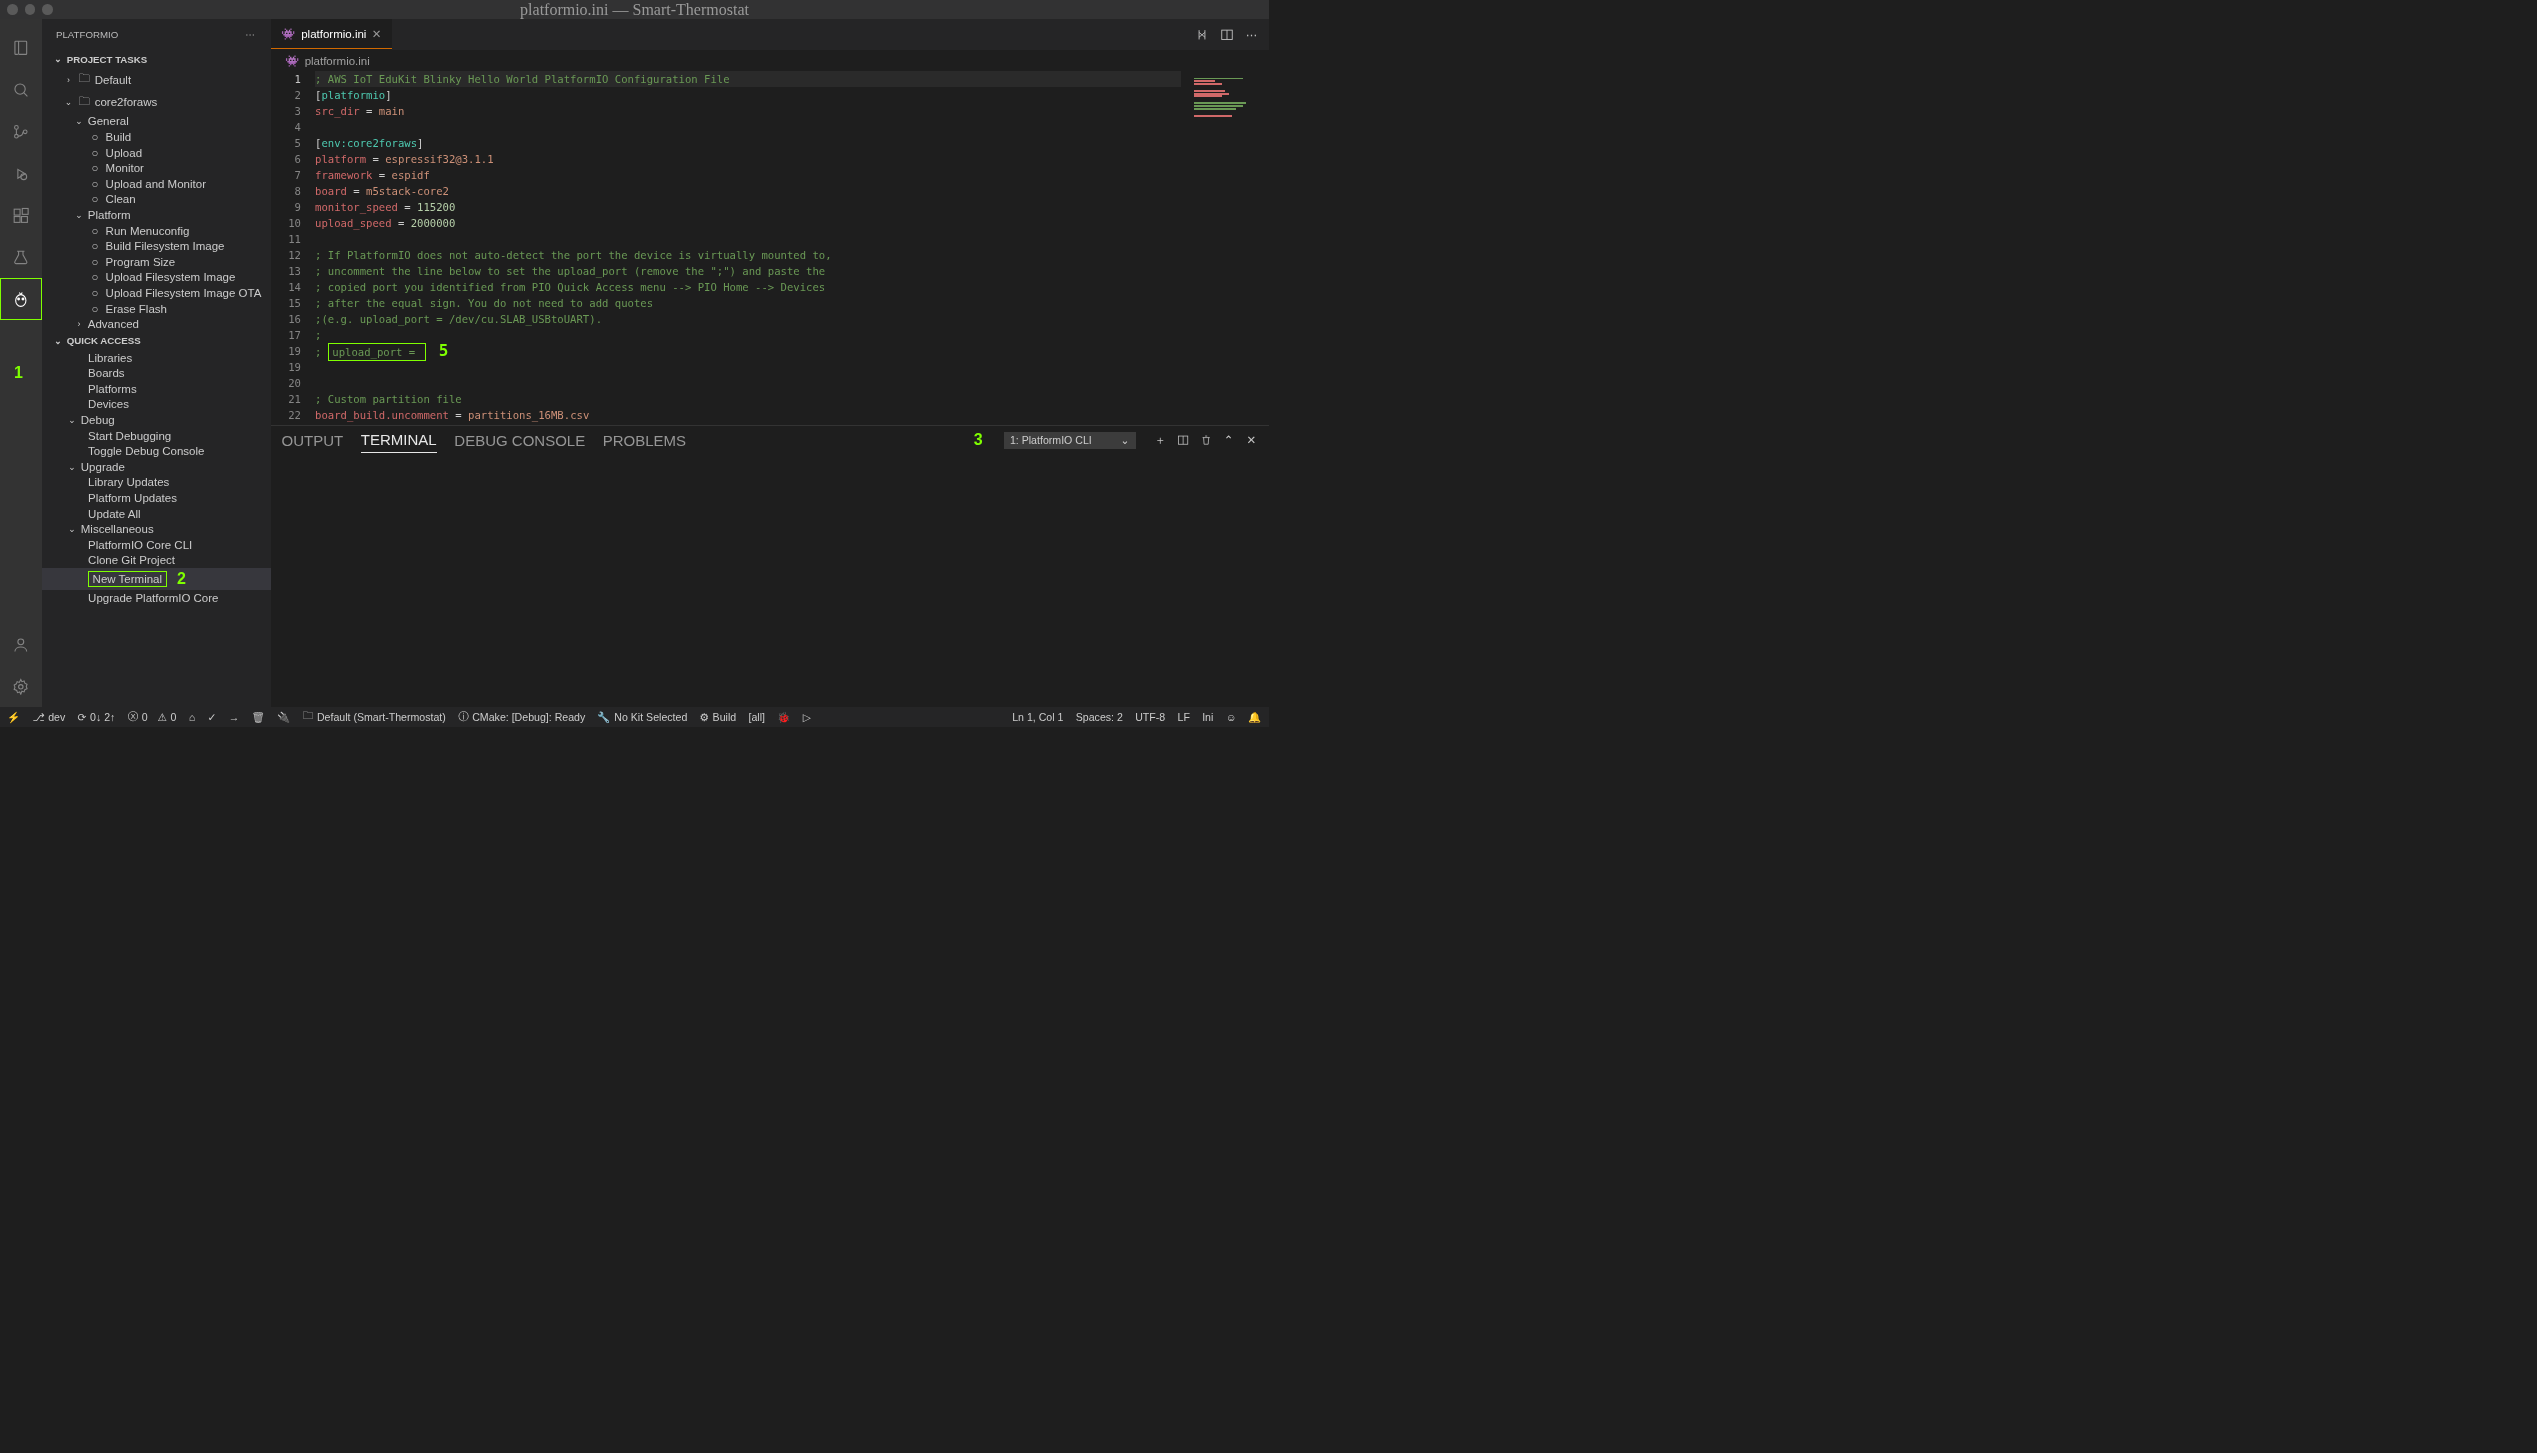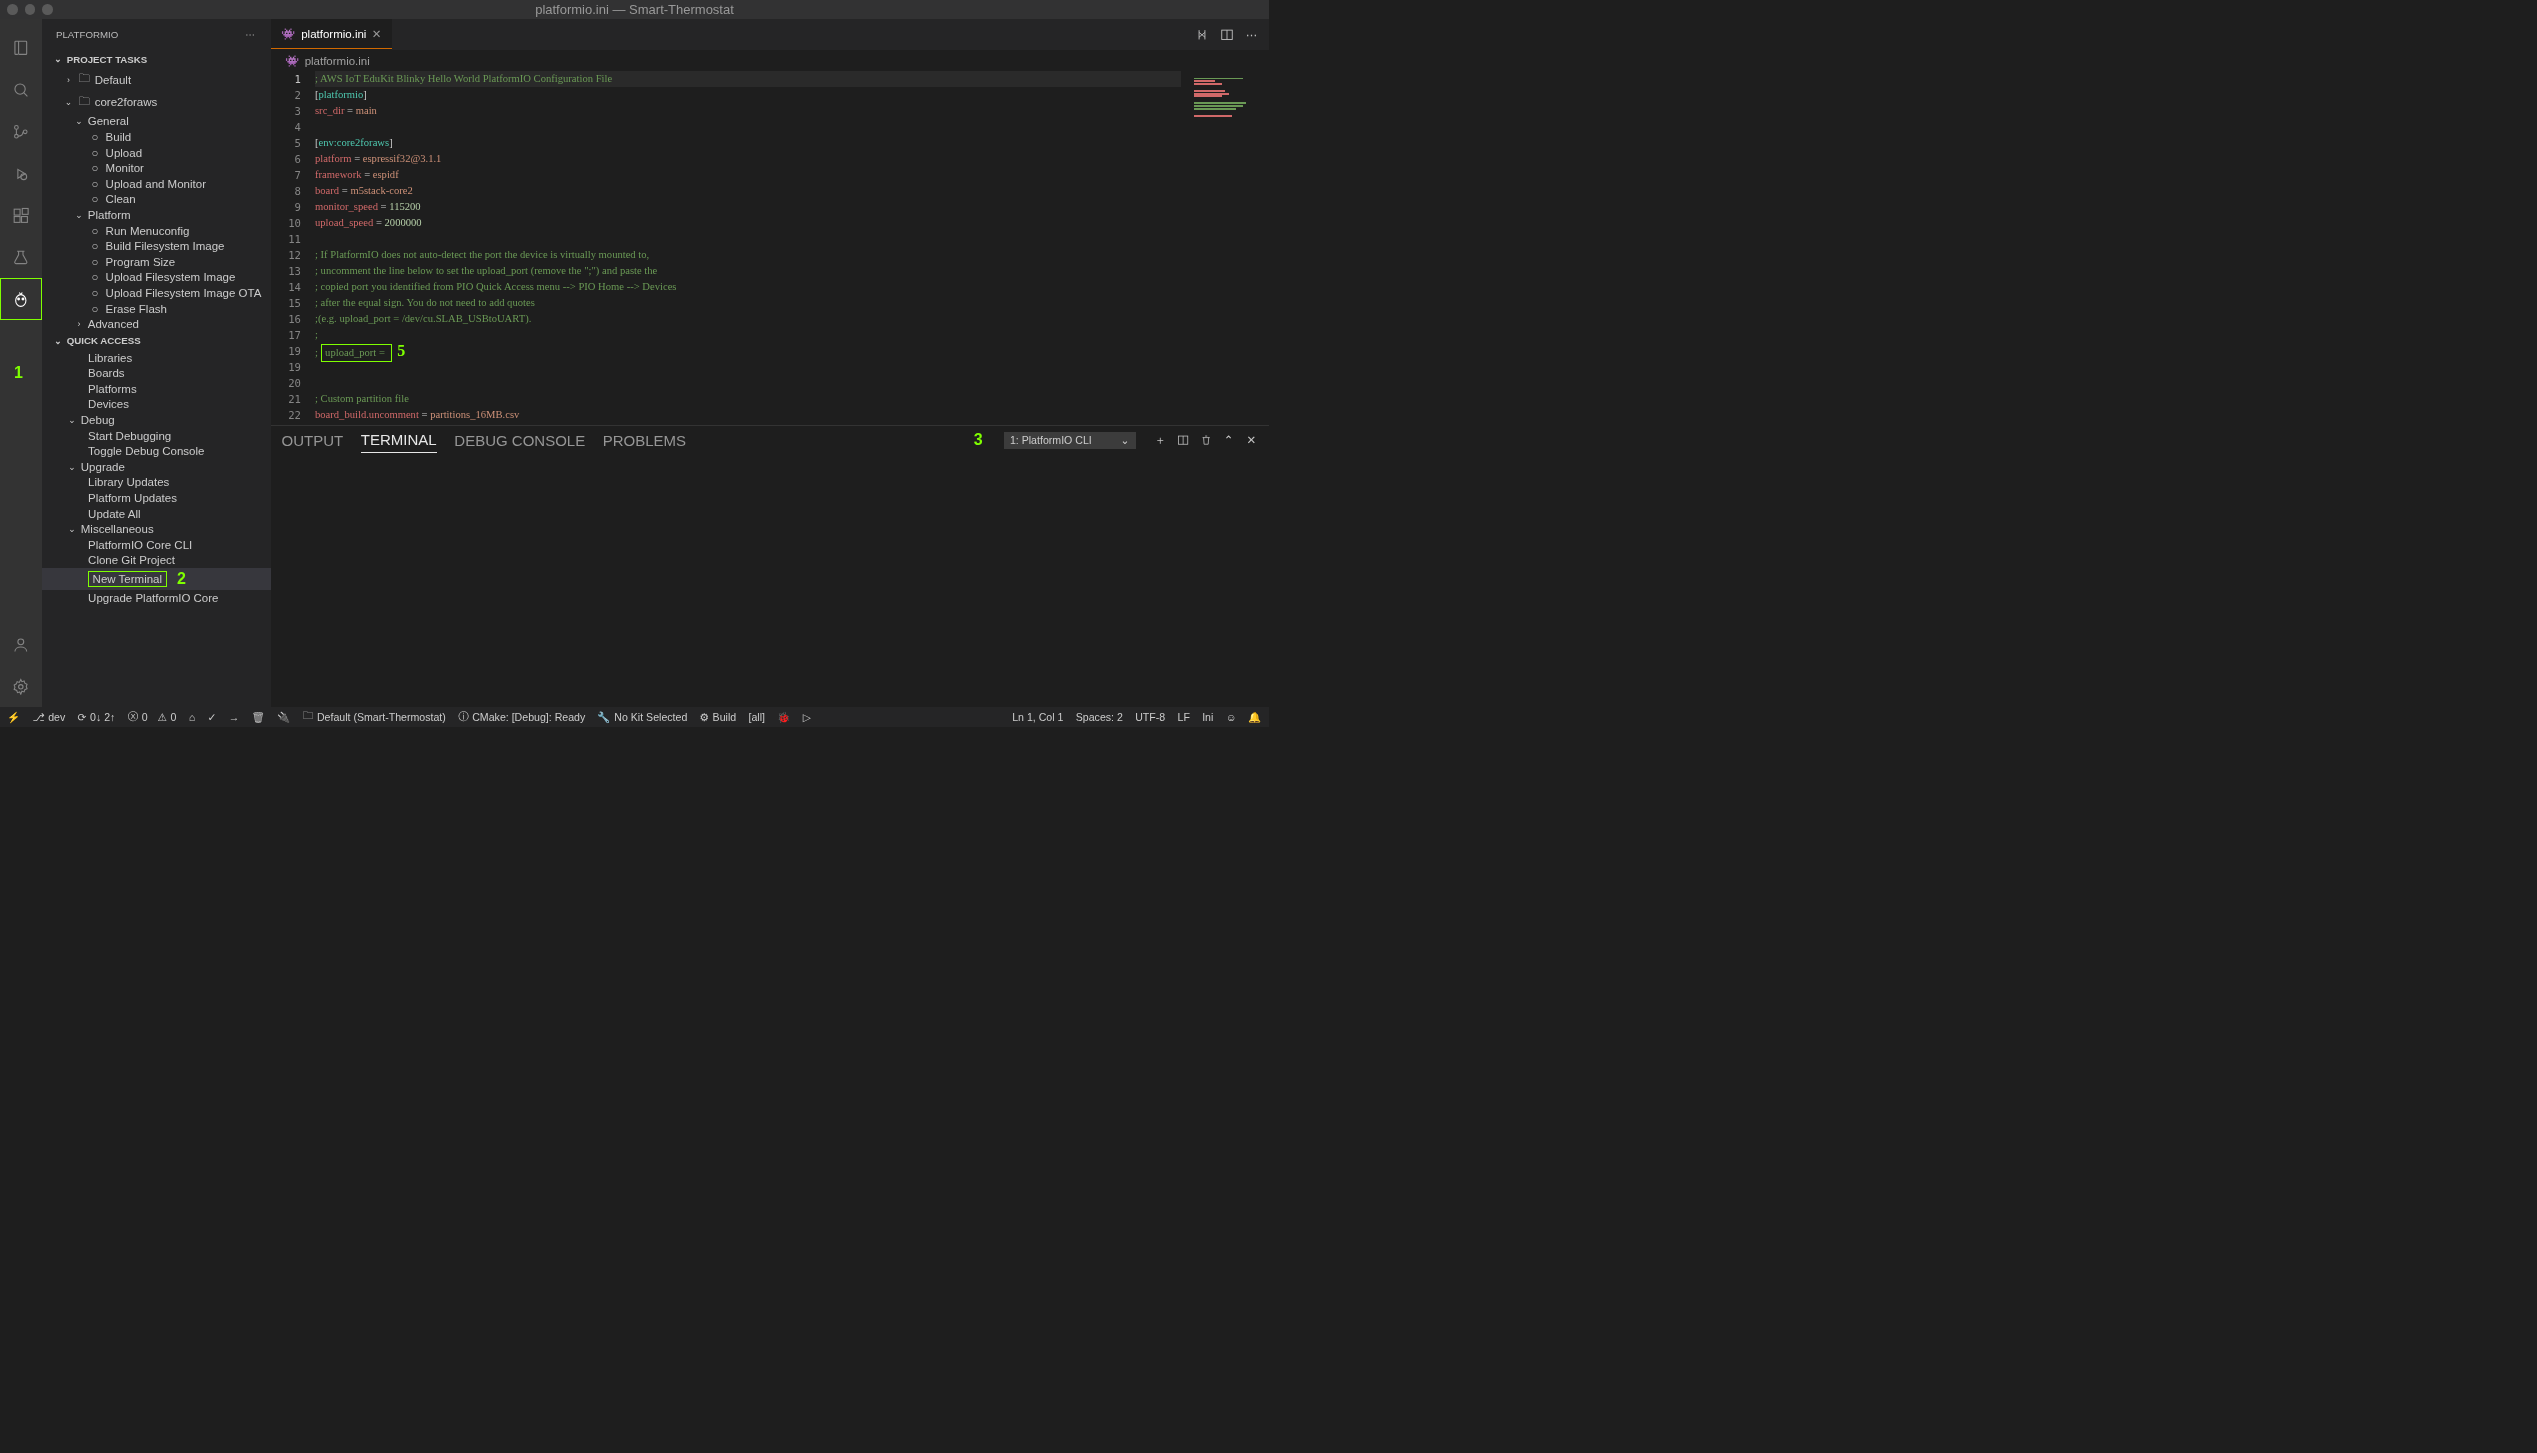--- a/index.html
+++ b/index.html
@@ -18,21 +18,21 @@
   display: flex;
   align-items: center;
   padding: 0 7px;
   position: relative;
 }
 .traffic-lights { display: flex; gap: 7px; }
 .tl { width: 10.6px; height: 10.6px; border-radius: 50%; }
 .tl-close { background: #5a5a5a; }
 .tl-min { background: #5a5a5a; }
 .tl-max { background: #5a5a5a; }
-.title-text { position: absolute; left: 50%; transform: translateX(-50%); font-size: 13px; color: #999; }
+.title-text { position: absolute; left: 50%; transform: translateX(-50%); font-size: 16px; color: #999; font-family: Liberation Serif, serif; }
 .main-container { display: flex; height: calc(100% - 39px); }
 .activity-bar {
   width: 42px;
   background: #333333;
   display: flex;
   flex-direction: column;
   align-items: center;
   padding-top: 7px;
 }
 .activity-icon {
@@ -472,21 +472,21 @@
           <div class="ln">14</div>
           <div class="ln">15</div>
           <div class="ln">16</div>
           <div class="ln">17</div>
           <div class="ln">19</div>
           <div class="ln">19</div>
           <div class="ln">20</div>
           <div class="ln">21</div>
           <div class="ln">22</div>
       </div>
-      <div class="code" style="position:relative;font-family:Liberation Serif, serif;">
+      <div class="code" style="position:relative;">
         <div class="code-line" style="background:#2a2a2a;"><span class="tok-comment">; AWS IoT EduKit Blinky Hello World PlatformIO Configuration File</span></div>
         <div class="code-line"><span class="tok-op">[</span><span class="tok-section">platformio</span><span class="tok-op">]</span></div>
         <div class="code-line"><span class="tok-key">src_dir</span><span class="tok-op"> = </span><span class="tok-val">main</span></div>
         <div class="code-line"></div>
         <div class="code-line"><span class="tok-op">[</span><span class="tok-section">env:core2foraws</span><span class="tok-op">]</span></div>
         <div class="code-line"><span class="tok-key">platform</span><span class="tok-op"> = </span><span class="tok-val">espressif32@3.1.1</span></div>
         <div class="code-line"><span class="tok-key">framework</span><span class="tok-op"> = </span><span class="tok-val">espidf</span></div>
         <div class="code-line"><span class="tok-key">board</span><span class="tok-op"> = </span><span class="tok-val">m5stack-core2</span></div>
         <div class="code-line"><span class="tok-key">monitor_speed</span><span class="tok-op"> = </span><span class="tok-num">115200</span></div>
         <div class="code-line"><span class="tok-key">upload_speed</span><span class="tok-op"> = </span><span class="tok-num">2000000</span></div>

